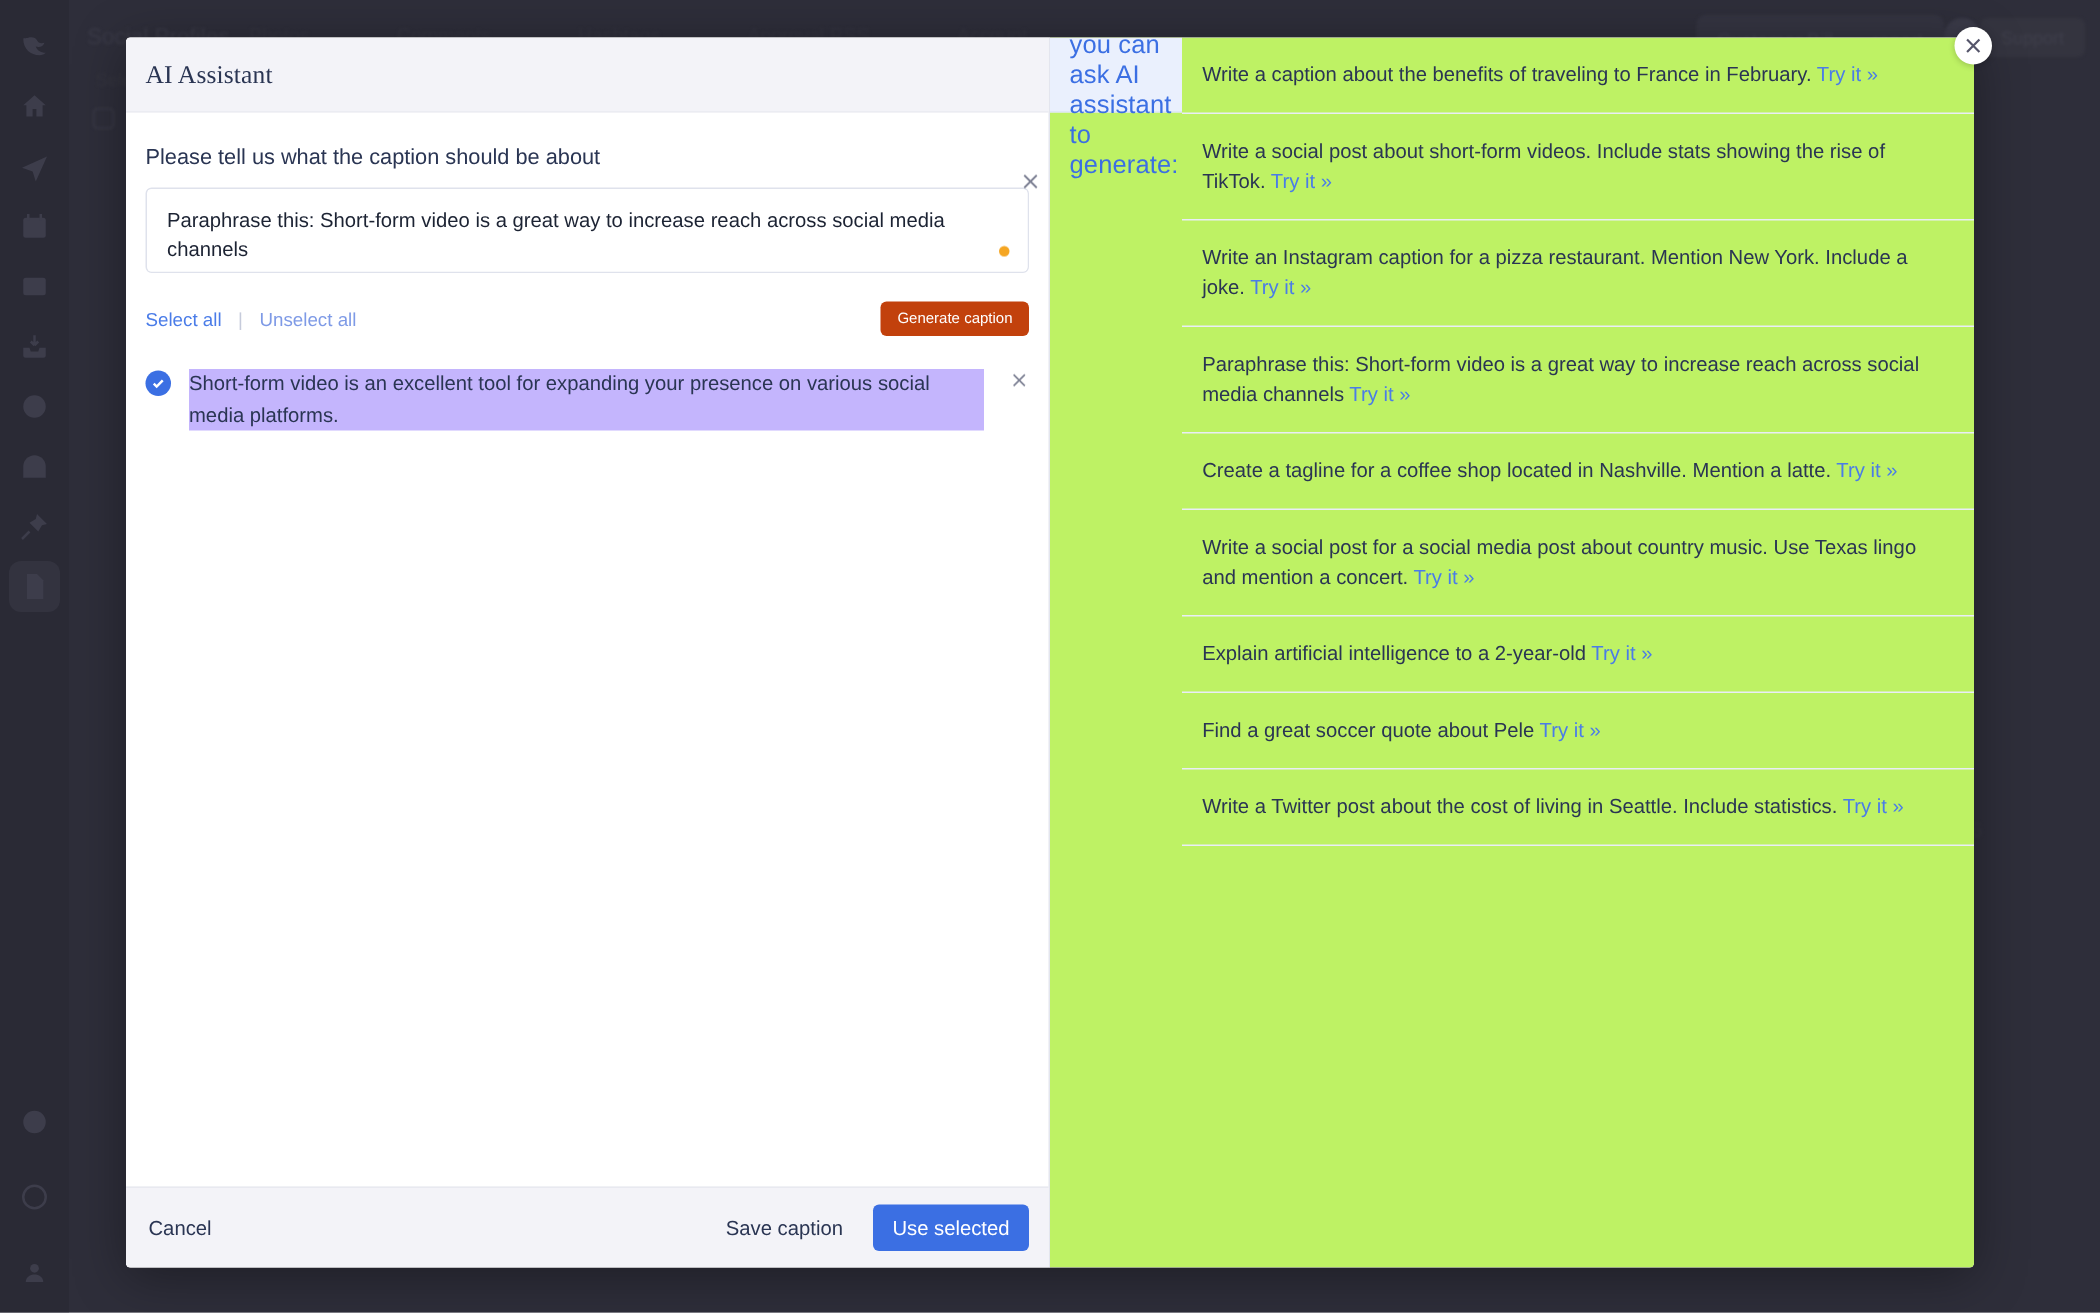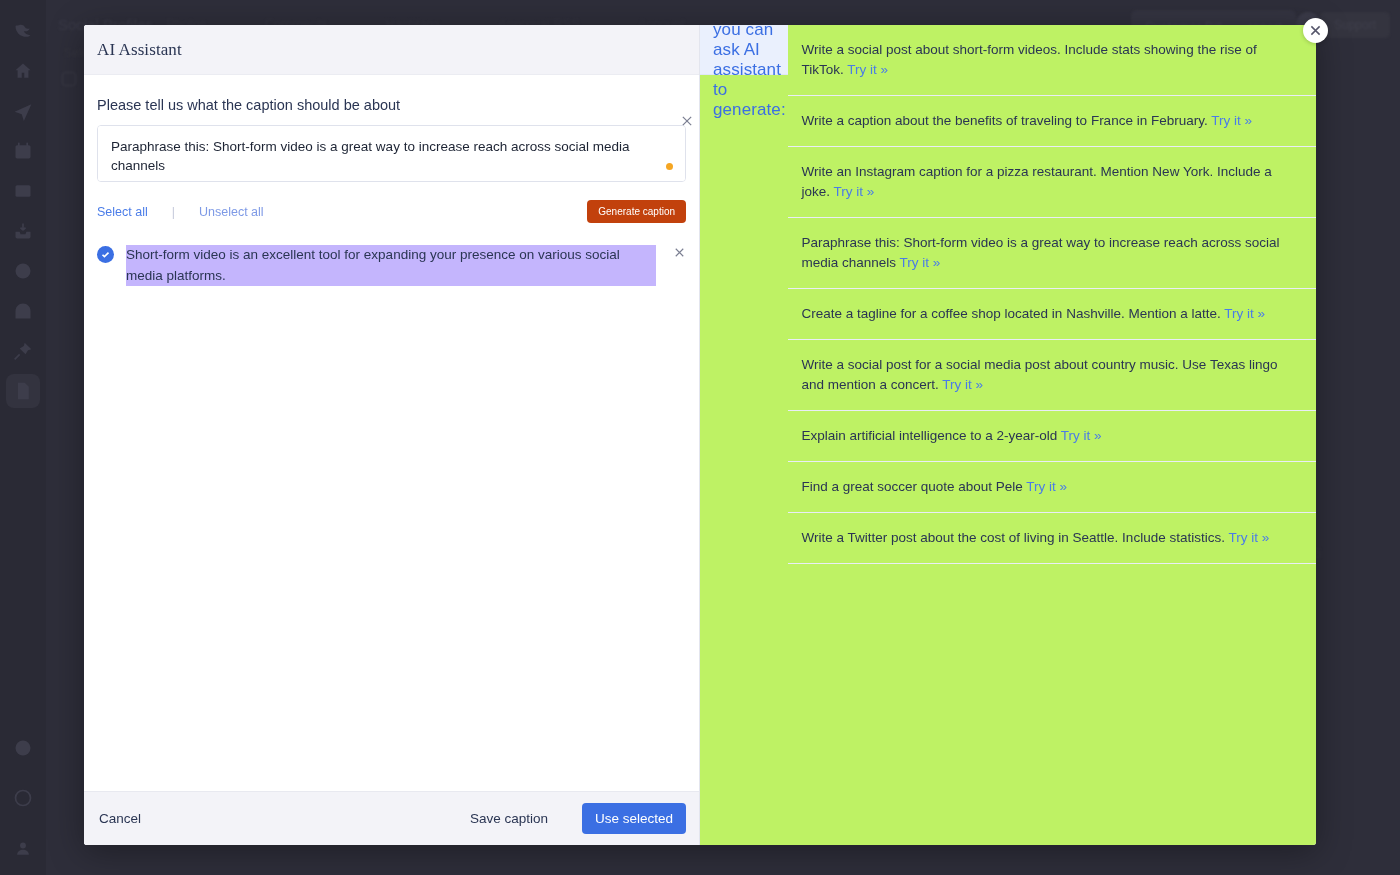--- a/index.html
+++ b/index.html
@@ -118,21 +118,21 @@
   #prompt-dot {
     position: absolute; right: 13px; bottom: 16px;
     width: 7px; height: 7px; border-radius: 50%;
     background: #f5a623;
   }
 
   #select-row {
     display: flex; align-items: center; justify-content: space-between;
     margin-top: 14px;
   }
-  #select-links { display: flex; align-items: center; gap: 24px; font-size: 12.5px; }
+  #select-links { display: flex; align-items: center; gap: 11px; font-size: 12.5px; }
   #select-all-link { color: #4a7ce8; cursor: pointer; }
   #select-divider { color: #c6cbdb; }
   #unselect-all-link { color: #7e9ae6; cursor: pointer; }
   #generate-caption-button {
     background: #c2410c; color: #fff; border: none;
     font-family: inherit; font-size: 10px;
     padding: 6px 11px; border-radius: 4px; cursor: pointer;
   }
 
   #results { margin-top: 22px; }
@@ -152,21 +152,21 @@
     position: absolute; right: 0; top: 0; width: 14px; height: 14px;
     display: flex; align-items: center; justify-content: center; cursor: pointer;
   }
   .result-remove svg { width: 9px; height: 9px; stroke: #7b7f92; stroke-width: 1.5; }
 
   #pane-left-footer {
     flex: 0 0 54px; height: 54px;
     background: #f3f3f8;
     border-top: 1px solid #e8e9f0;
     display: flex; align-items: center;
-    padding: 0 13px 0 13px; gap: 24px;
+    padding: 0 13px 0 13px; gap: 10px;
   }
   #cancel-button {
     background: transparent; border: none; font-family: inherit;
     font-size: 13.5px; color: #2a3553; cursor: pointer; padding: 6px 2px;
   }
   #footer-spacer { flex: 1 1 auto; }
   #save-selected-button {
     background: transparent; border: none; font-family: inherit;
     font-size: 13.5px; color: #2a3553; cursor: pointer; padding: 7px 10px;
   }
@@ -346,22 +346,22 @@
       <button id="save-selected-button">Save caption</button>
       <button id="use-selected-button">Use selected</button>
     </div>
   </div>
 
   <div id="pane-right">
     <div id="examples-header">
       <div id="examples-title">Examples of what you can ask AI assistant to generate:</div>
     </div>
     <div id="examples-list">
+        <div class="example-row"><span>Write a caption about the benefits of traveling to France in February. </span><span class="try-link">Try it »</span></div>
         <div class="example-row"><span>Write a social post about short-form videos. Include stats showing the rise of TikTok. </span><span class="try-link">Try it »</span></div>
-        <div class="example-row"><span>Write a caption about the benefits of traveling to France in February. </span><span class="try-link">Try it »</span></div>
         <div class="example-row"><span>Write an Instagram caption for a pizza restaurant. Mention New York. Include a joke. </span><span class="try-link">Try it »</span></div>
         <div class="example-row"><span>Paraphrase this: Short-form video is a great way to increase reach across social media channels </span><span class="try-link">Try it »</span></div>
         <div class="example-row"><span>Create a tagline for a coffee shop located in Nashville. Mention a latte. </span><span class="try-link">Try it »</span></div>
         <div class="example-row"><span>Write a social post for a social media post about country music. Use Texas lingo and mention a concert. </span><span class="try-link">Try it »</span></div>
         <div class="example-row"><span>Explain artificial intelligence to a 2-year-old </span><span class="try-link">Try it »</span></div>
         <div class="example-row"><span>Find a great soccer quote about Pele </span><span class="try-link">Try it »</span></div>
         <div class="example-row"><span>Write a Twitter post about the cost of living in Seattle. Include statistics. </span><span class="try-link">Try it »</span></div>
       </div>
   </div>
 </div>

